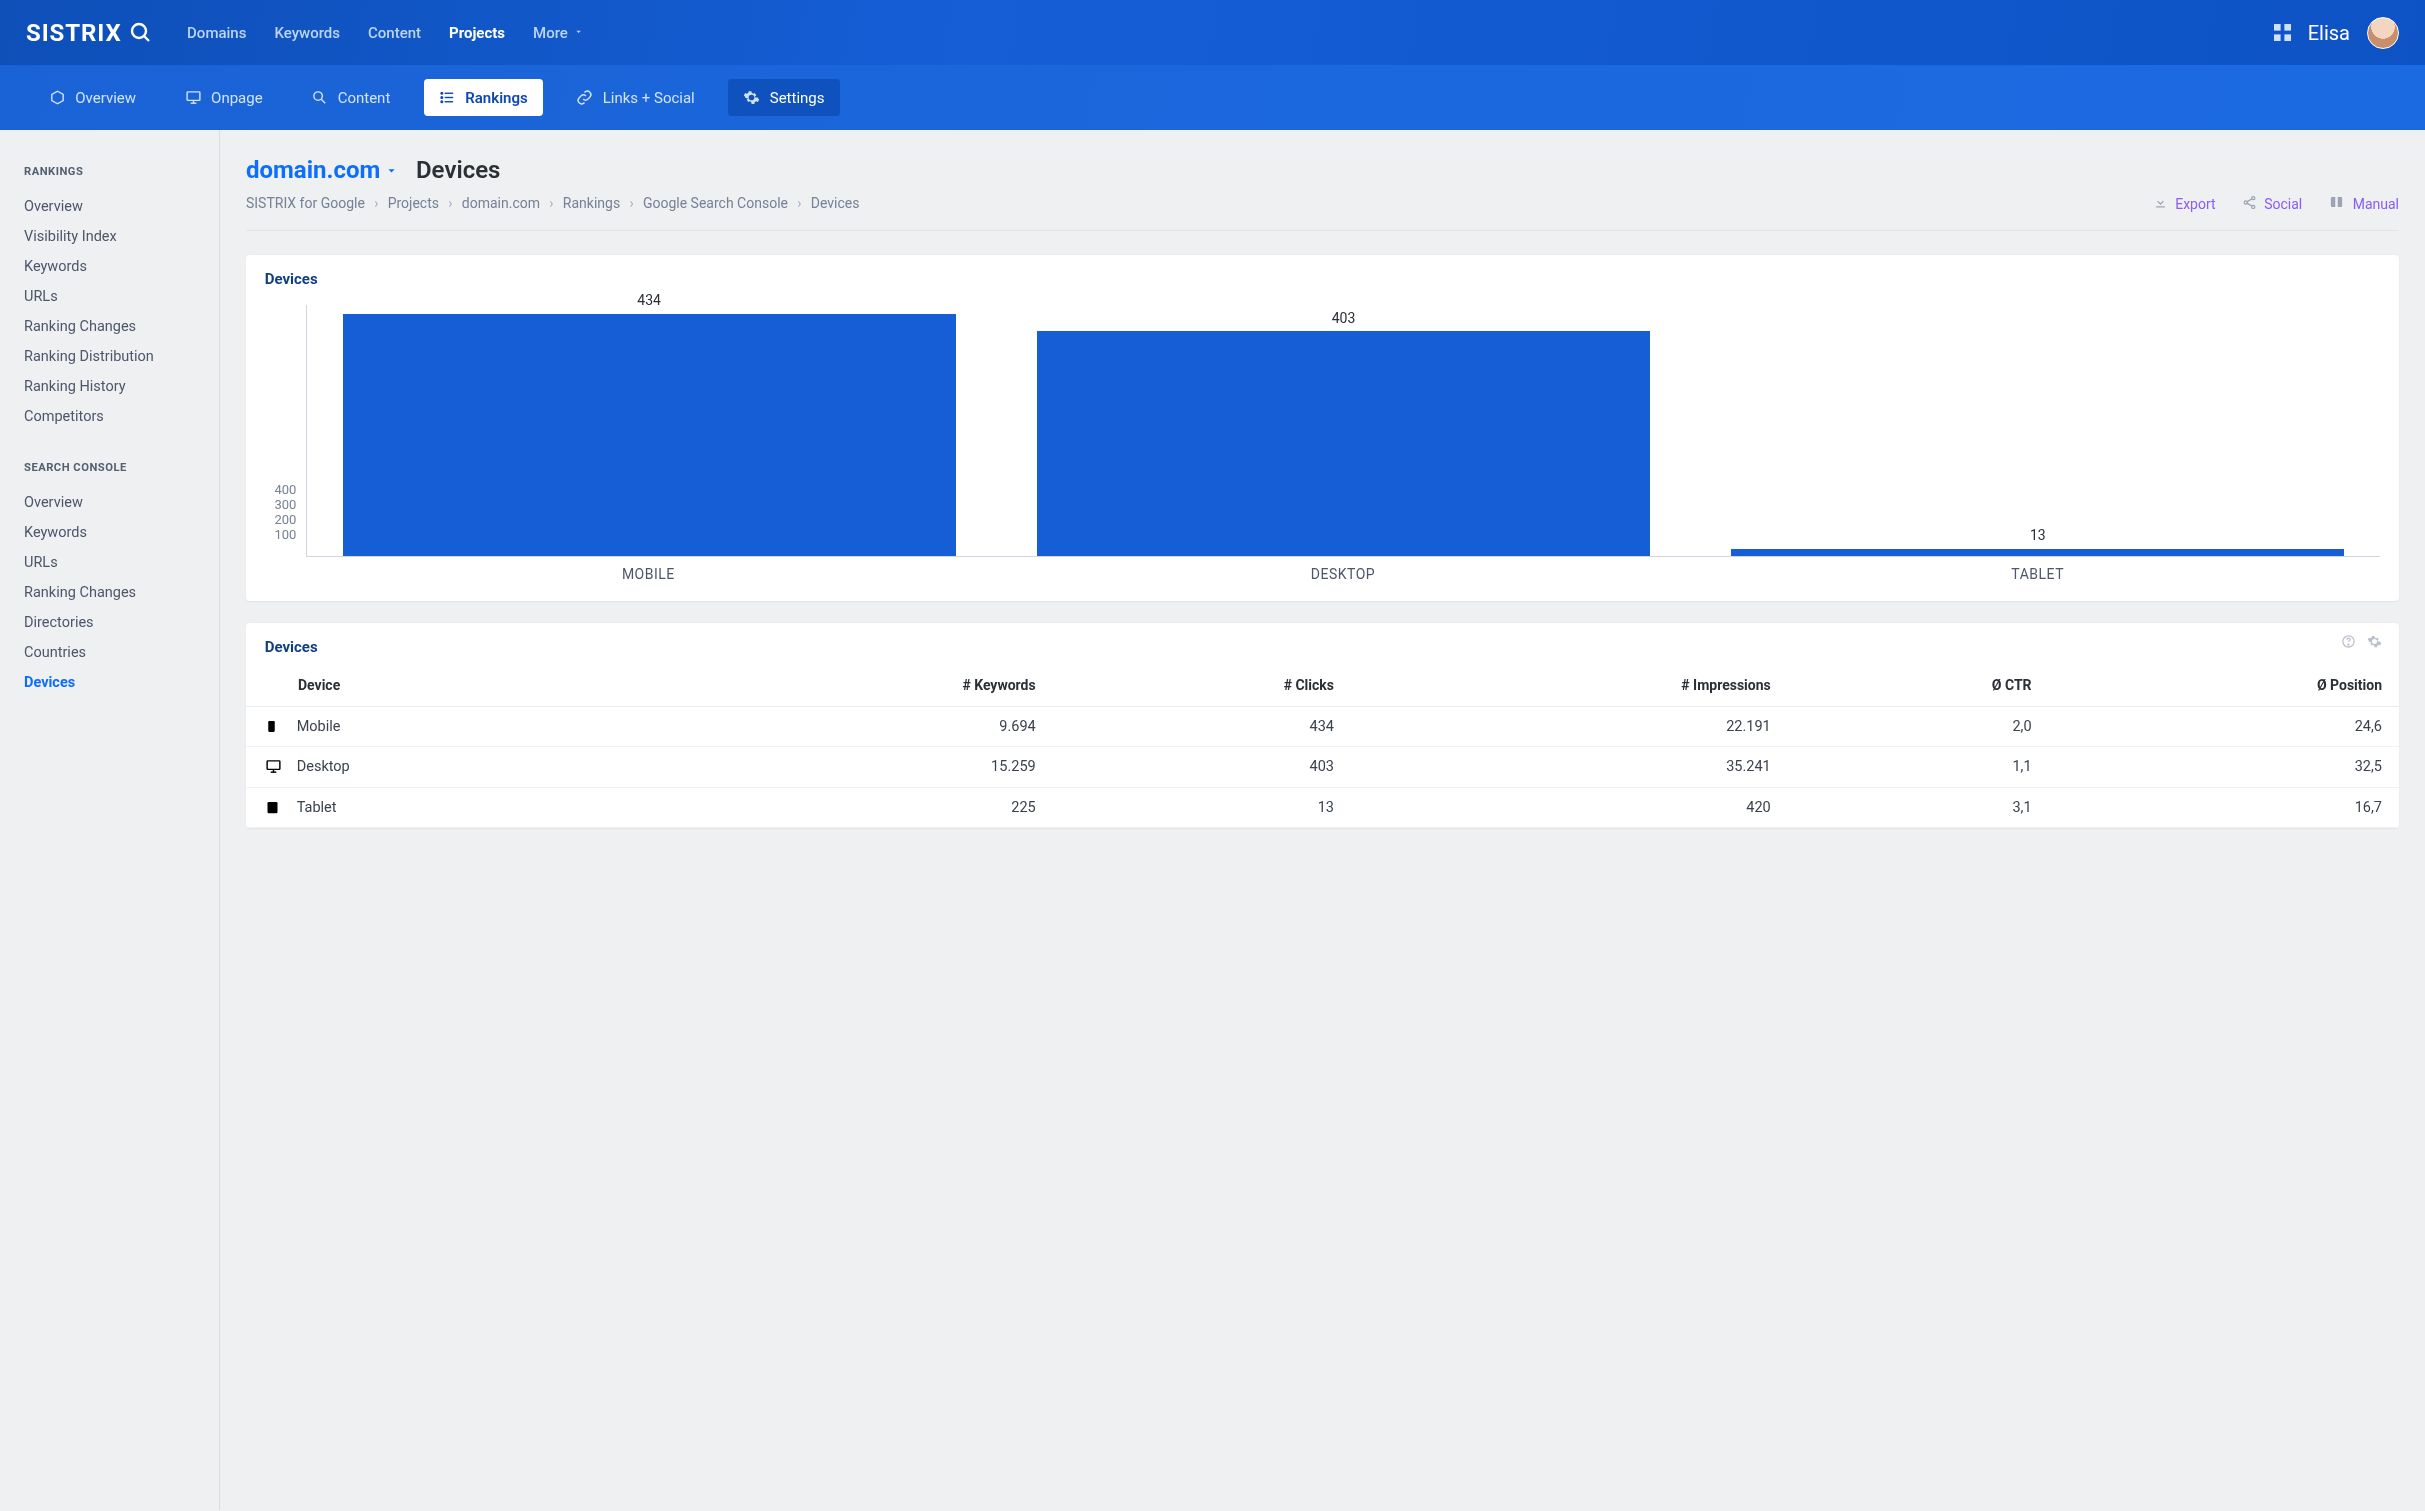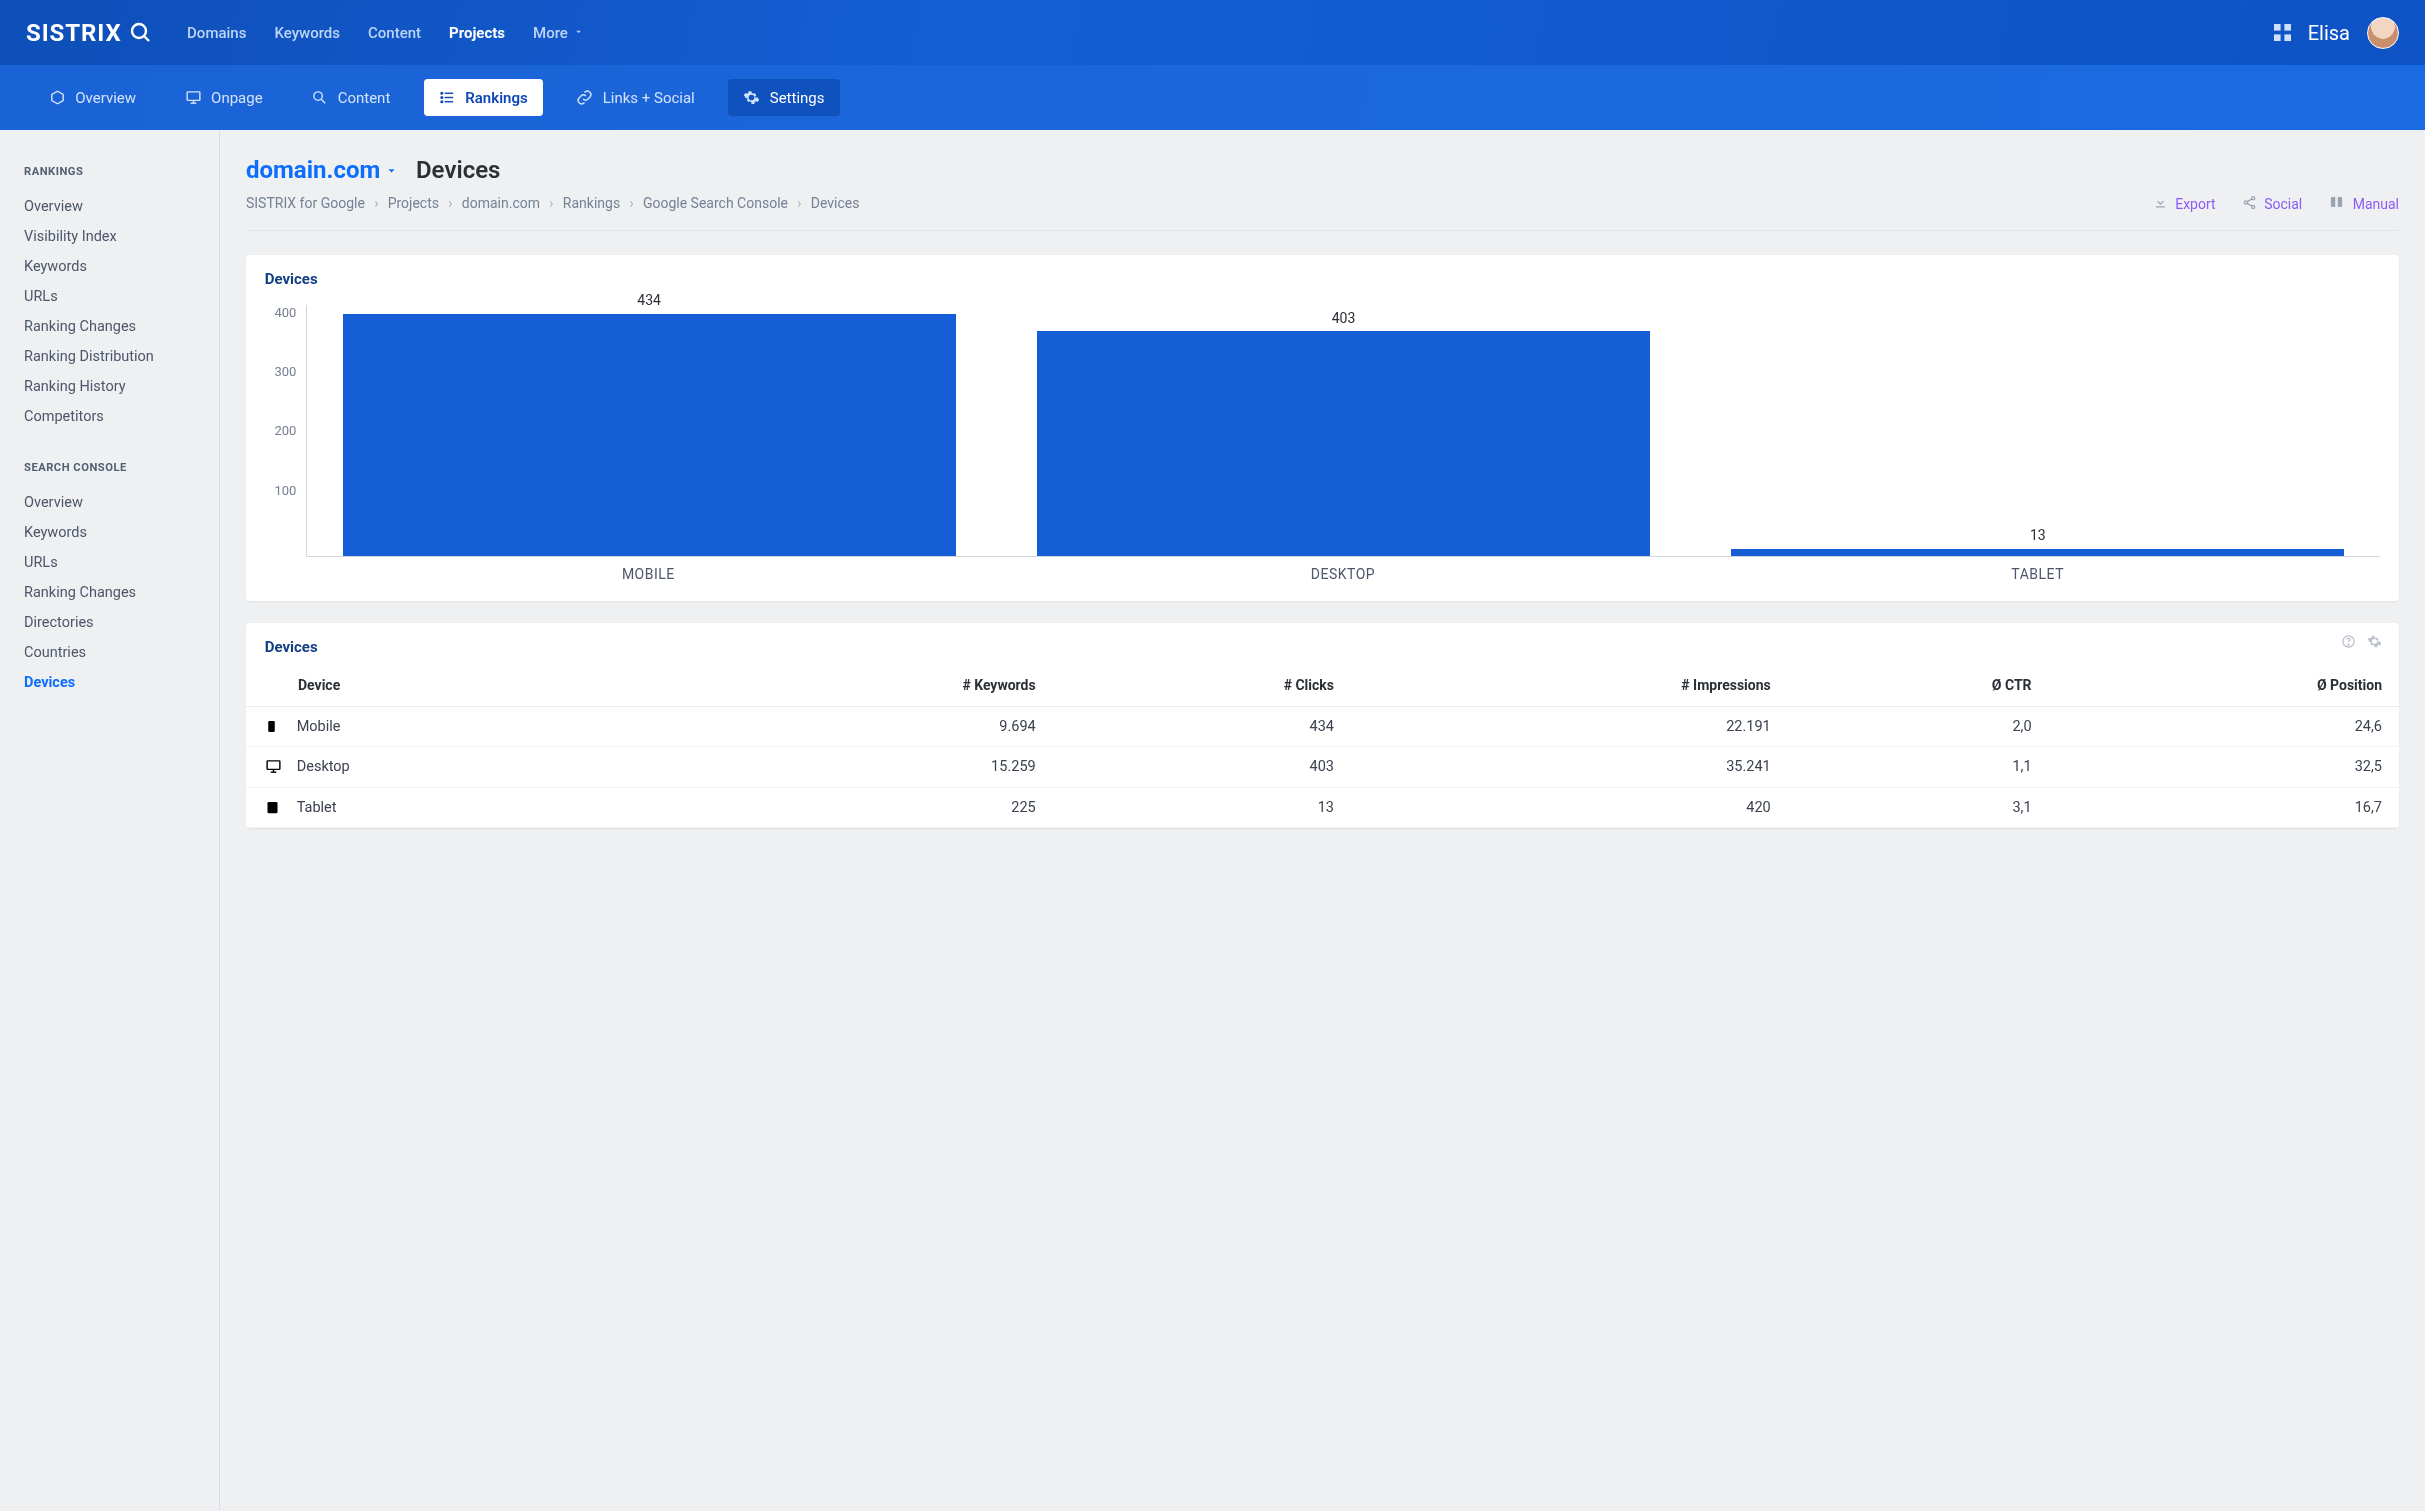--- a/index.html
+++ b/index.html
@@ -74,21 +74,21 @@
   
   .card { background: #fff; border-radius: 3.7px; box-shadow: 0 0.9px 1.9px rgba(0,0,0,0.06); padding: 0; margin-bottom: 22.4px; }
   .card-title { font-size: 15px; font-weight: 700; color: #123e82; padding: 15px 18.7px 7.5px; }
   .card-title-row { display: flex; align-items: center; justify-content: space-between; padding-right: 17px; }
   .card-tools { display: flex; gap: 11.2px; color: #b9c0cb; }
   .tool { cursor: pointer; }
 
   
   .chart-wrap { padding: 9.3px 18.7px 18.7px 18.7px; }
   .chart { display: flex; }
-  .y-axis { display: flex; flex-direction: column; justify-content: space-between; align-items: flex-end; width: 41px; padding-right: 9.3px; height: 252px; color: #768196; font-size: 13px; }
+  .y-axis { display: flex; flex-direction: column; justify-content: flex-end; align-items: flex-end; width: 41px; padding-right: 9.3px; height: 252px; color: #768196; font-size: 13px; }
   .plot { flex: 1; border-left: 0.9px solid #cfd6df; border-bottom: 0.9px solid #cfd6df; height: 252px; display: flex; align-items: flex-end; padding: 0 9.3px; gap: 28px; position: relative; }
   .barcol { flex: 1; display: flex; flex-direction: column; align-items: center; justify-content: flex-end; height: 100%; position: relative; }
   .barlabel { position: absolute; bottom: calc(100% * var(--hfrac) + 3.7px); font-size: 14px; color: #2b2f36; width: 100%; text-align: center; }
   .bar { width: 92%; background: #155ed6; }
   .x-axis { display: flex; margin-left: 41px; padding: 9.3px 9.3px 0; gap: 28px; }
   .xlabel { flex: 1; text-align: center; color: #4d566a; font-size: 14px; letter-spacing: 0.5px; }
 
   
   table.devtable { width: 100%; border-collapse: collapse; }
   .devtable thead th { text-align: right; font-weight: 700; font-size: 14px; color: #2b2f36; padding: 13px 17px; border-bottom: 0.9px solid #e8ebef; }

